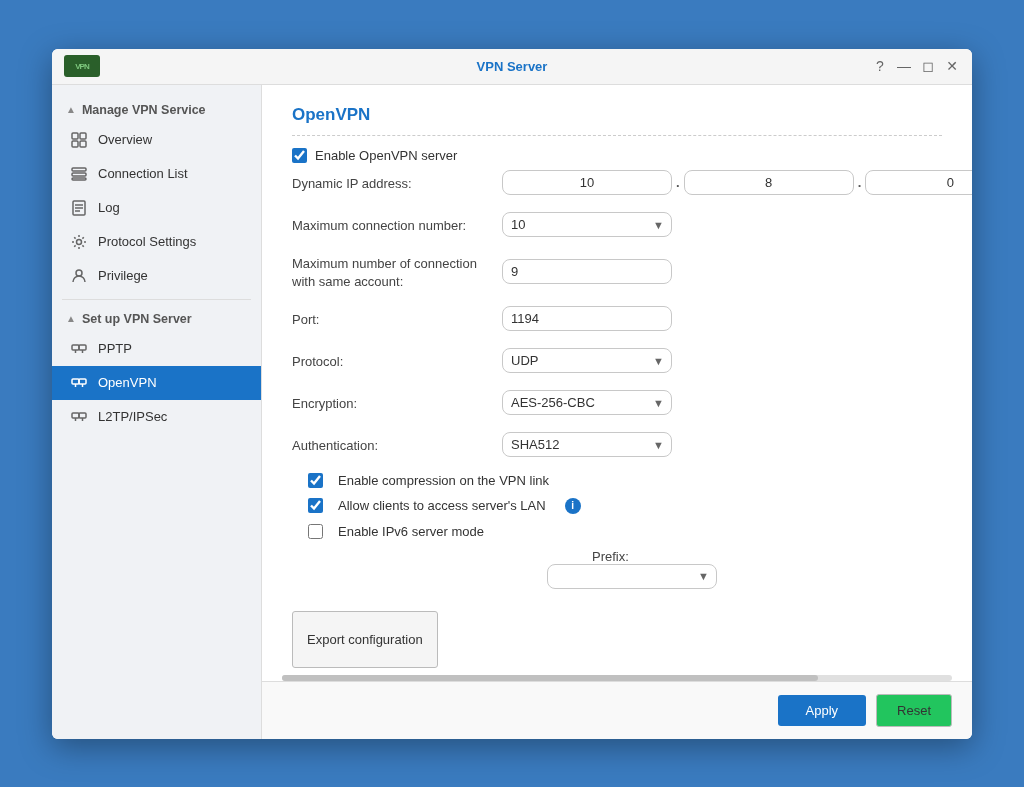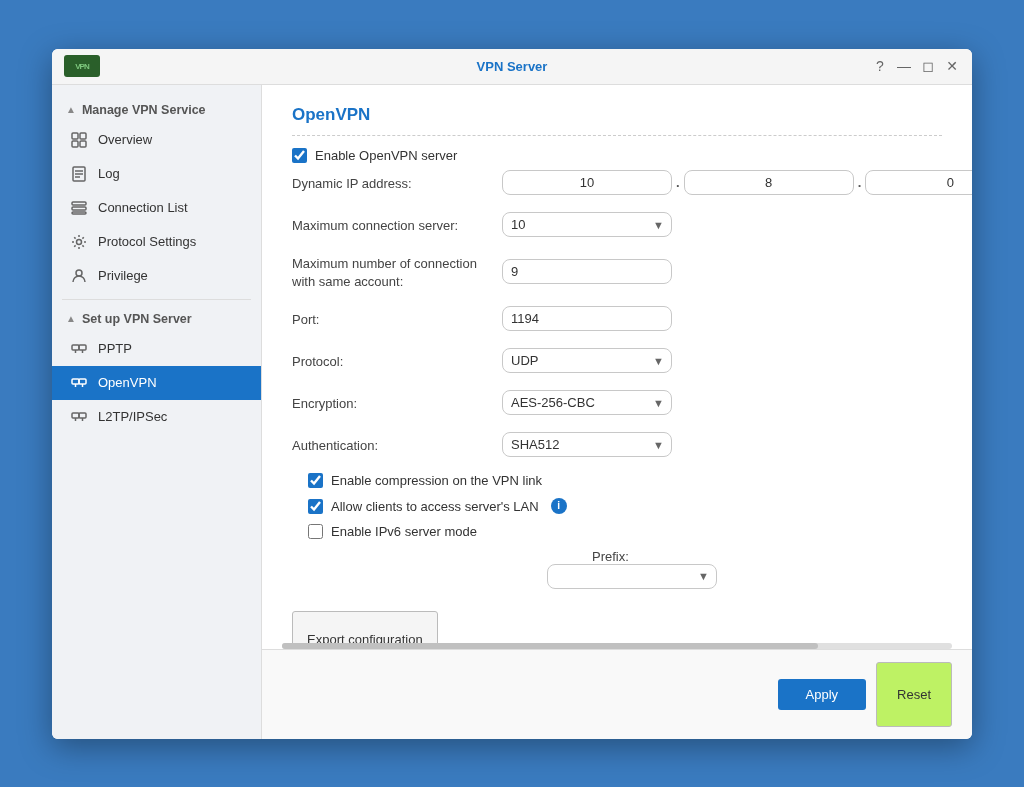--- a/index.html
+++ b/index.html
@@ -198,22 +198,22 @@
     }
     .select-arrow {
       position: absolute;
       right: 8px;
       pointer-events: none;
       color: #666;
       font-size: 11px;
     }
     .checkbox-row {
       display: flex;
-      align-items: flex-end;
-      gap: 8px;
+      align-items: flex-start;
+      gap: 15px;
       margin-bottom: 10px;
       padding-left: 16px;
     }
     .checkbox-row input[type="checkbox"] {
       width: 15px;
       height: 15px;
       accent-color: #1a73c7;
       cursor: pointer;
     }
     .checkbox-label {
@@ -288,25 +288,25 @@
       background: #1a73c7;
       color: #fff;
       border: none;
       border-radius: 3px;
       padding: 8px 28px;
       font-size: 13px;
       cursor: pointer;
       font-weight: 500;
     }
     .btn-reset {
-      background: #bef264;
+      background: #22c55e;
       color: #333;
       border: 1px solid #bbb;
       border-radius: 3px;
-      padding: 24px 20px;
+      padding: 8px 20px;
       font-size: 13px;
       cursor: pointer;
     }
     .scrollbar-area {
       height: 6px;
       background: #e0e0e0;
       margin: 0 20px;
       border-radius: 3px;
       position: relative;
       flex-shrink: 0;
@@ -360,38 +360,38 @@
             <rect x="1" y="9" width="6" height="6" rx="1"></rect>
             <rect x="9" y="9" width="6" height="6" rx="1"></rect>
           </svg>
         </span>
         <span>Overview</span>
       </div>
 
       <div class="sidebar-item">
         <span class="icon">
           <svg viewBox="0 0 16 16" fill="none" stroke="#666" stroke-width="1.5">
+            <rect x="1" y="2" width="14" height="3" rx="1"></rect>
+            <rect x="1" y="7" width="14" height="3" rx="1"></rect>
+            <rect x="1" y="12" width="14" height="2" rx="1"></rect>
+          </svg>
+        </span>
+        <span>Connection List</span>
+      </div>
+
+      <div class="sidebar-item">
+        <span class="icon">
+          <svg viewBox="0 0 16 16" fill="none" stroke="#666" stroke-width="1.5">
             <rect x="2" y="1" width="12" height="14" rx="1"></rect>
             <line x1="4" y1="5" x2="12" y2="5"></line>
             <line x1="4" y1="8" x2="12" y2="8"></line>
             <line x1="4" y1="11" x2="9" y2="11"></line>
           </svg>
         </span>
         <span>Log</span>
-      </div>
-
-      <div class="sidebar-item">
-        <span class="icon">
-          <svg viewBox="0 0 16 16" fill="none" stroke="#666" stroke-width="1.5">
-            <rect x="1" y="2" width="14" height="3" rx="1"></rect>
-            <rect x="1" y="7" width="14" height="3" rx="1"></rect>
-            <rect x="1" y="12" width="14" height="2" rx="1"></rect>
-          </svg>
-        </span>
-        <span>Connection List</span>
       </div>
 
       <div class="sidebar-item">
         <span class="icon">
           <svg viewBox="0 0 16 16" fill="none" stroke="#666" stroke-width="1.5">
             <circle cx="8" cy="8" r="2.5"></circle>
             <path d="M8 1v2M8 13v2M1 8h2M13 8h2M3.2 3.2l1.4 1.4M11.4 11.4l1.4 1.4M3.2 12.8l1.4-1.4M11.4 4.6l1.4-1.4"></path>
           </svg>
         </span>
         <span>Protocol Settings</span>
@@ -469,21 +469,21 @@
             <span class="ip-dot">.</span>
             <input type="text" class="form-control ip-part" value="8" style="">
             <span class="ip-dot">.</span>
             <input type="text" class="form-control ip-part" value="0" style="">
 
           </div>
         </div>
 
         
         <div class="form-group">
-          <span class="form-label">Maximum connection server:</span>
+          <span class="form-label">Maximum connection number:</span>
           <div class="select-wrapper">
             <select class="form-control">
               <option>10</option>
               <option>20</option>
               <option>50</option>
               <option>100</option>
             </select>
             <span class="select-arrow">▼</span>
           </div>
         </div>

